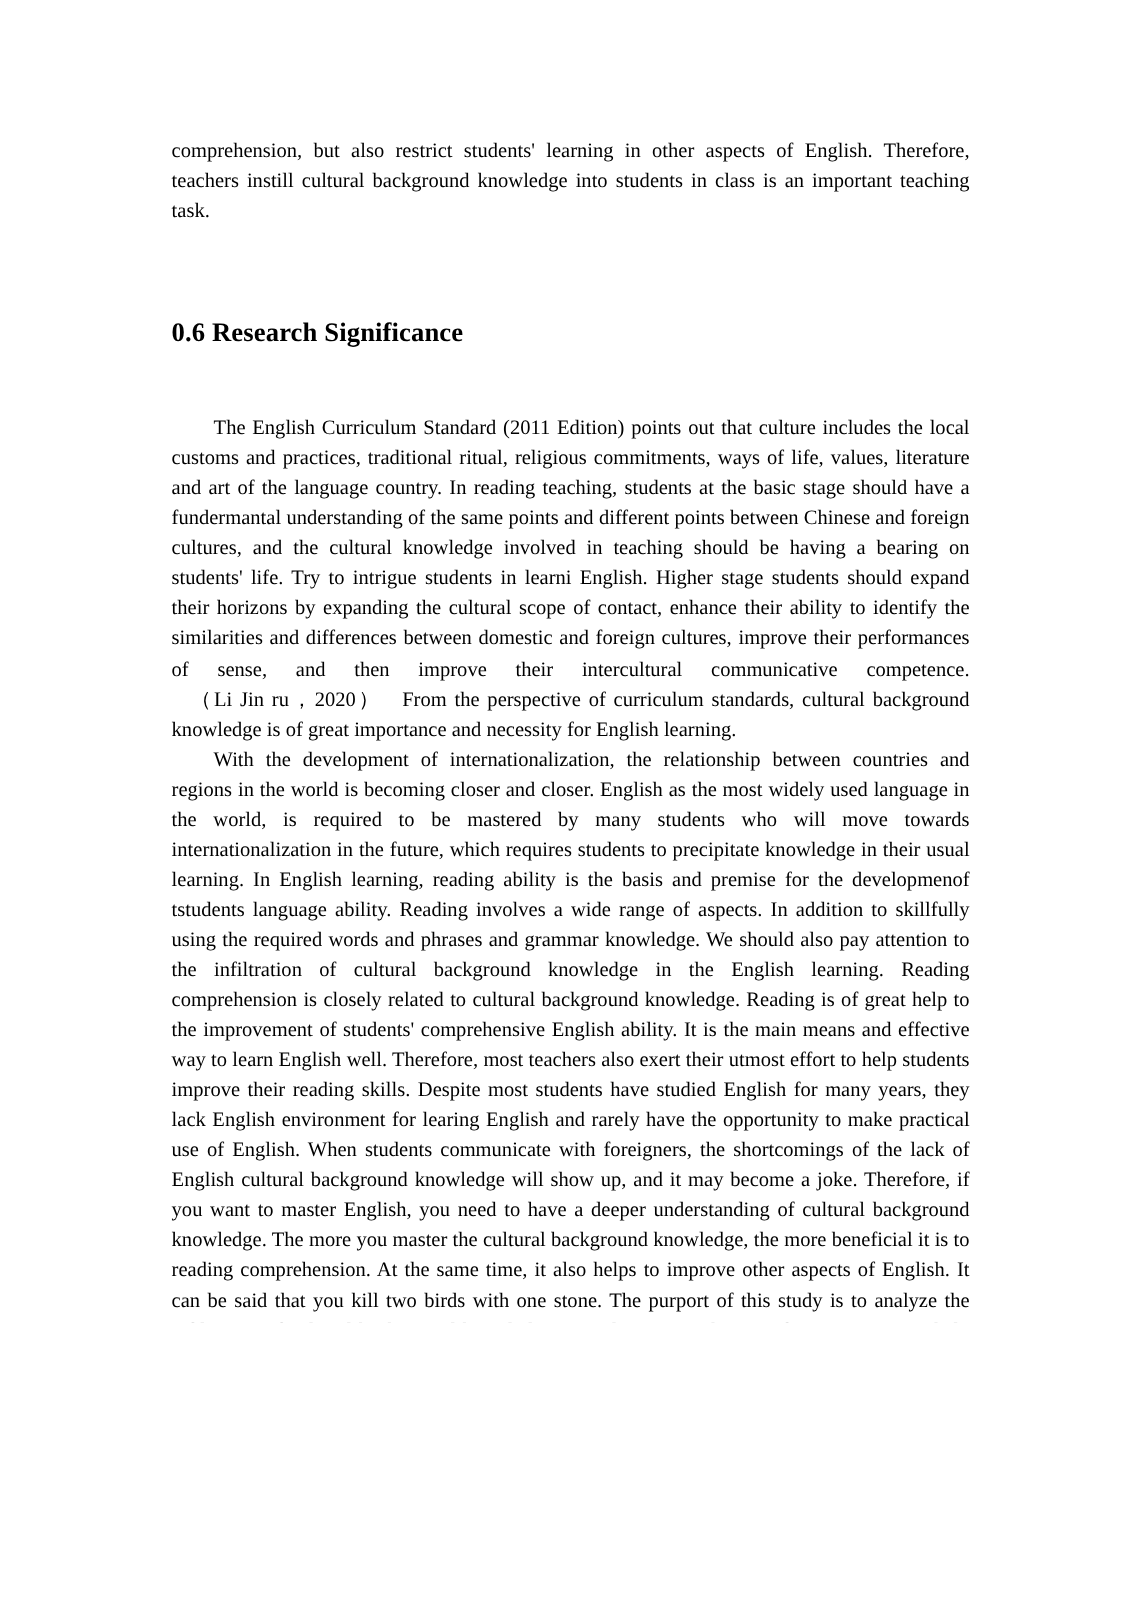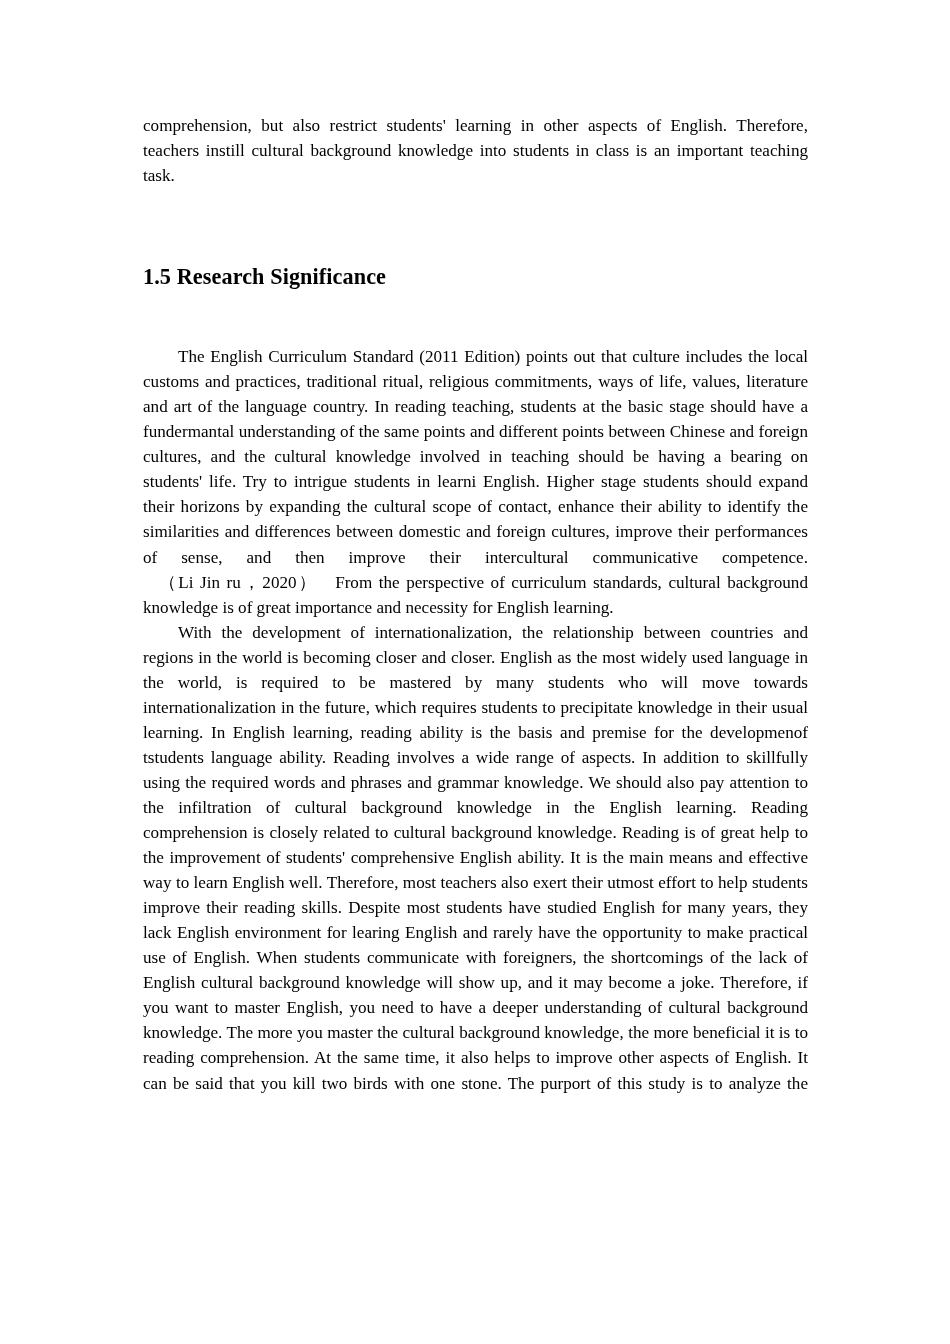--- a/index.html
+++ b/index.html
@@ -65,21 +65,21 @@
 </head>
 <body>
 
 <div class="page">
   <div class="content">
 
     <p class="body-text">comprehension, but also restrict students' learning in other aspects of English. Therefore, teachers instill cultural background knowledge into students in class is an important teaching task.</p>
 
     <div class="gap-after-first"></div>
 
-    <h2 class="section-heading">1.5 Research Significance</h2>
+    <h2 class="section-heading">0.6 Research Significance</h2>
 
     <div class="gap-after-heading"></div>
 
     <p class="body-text indent"><span>The English Curriculum Standard (2011 Edition) points out that culture includes the local customs and practices, traditional ritual, religious commitments, ways of life, values, literature and art of the language country. In reading teaching, students at the basic stage should have a fundermantal understanding of the same points and different points between Chinese and foreign cultures, and the cultural knowledge involved in teaching should be having a bearing on students' life. Try to intrigue students in learni English. Higher stage students should expand their horizons by expanding the cultural scope of contact, enhance their ability to identify the similarities and differences between domestic and foreign cultures, improve their performances of sense, and then improve their intercultural communicative competence.</span><span class="cite">（Li Jin ru，2020）</span><span class="cite-gap"></span><span>From the perspective of curriculum standards, cultural background knowledge is of great importance and necessity for English learning.</span></p>
 
     <p class="body-text indent">With the development of internationalization, the relationship between countries and regions in the world is becoming closer and closer. English as the most widely used language in the world, is required to be mastered by many students who will move towards internationalization in the future, which requires students to precipitate knowledge in their usual learning. In English learning, reading ability is the basis and premise for the developmenof tstudents language ability. Reading involves a wide range of aspects. In addition to skillfully using the required words and phrases and grammar knowledge. We should also pay attention to the infiltration of cultural background knowledge in the English learning. Reading comprehension is closely related to cultural background knowledge. Reading is of great help to the improvement of students' comprehensive English ability. It is the main means and effective way to learn English well. Therefore, most teachers also exert their utmost effort to help students improve their reading skills. Despite most students have studied English for many years, they lack English environment for learing English and rarely have the opportunity to make practical use of English. When students communicate with foreigners, the shortcomings of the lack of English cultural background knowledge will show up, and it may become a joke. Therefore, if you want to master English, you need to have a deeper understanding of cultural background knowledge. The more you master the cultural background knowledge, the more beneficial it is to reading comprehension. At the same time, it also helps to improve other aspects of English. It can be said that you kill two birds with one stone. The purport of this study is to analyze the infiltration of cultural background knowledge in reading comprehension from many ways, help students more deeply realize the significance of cultural background knowledge, and arouse their attention and interest to cultural</p>
 
   </div>
 </div>
 

